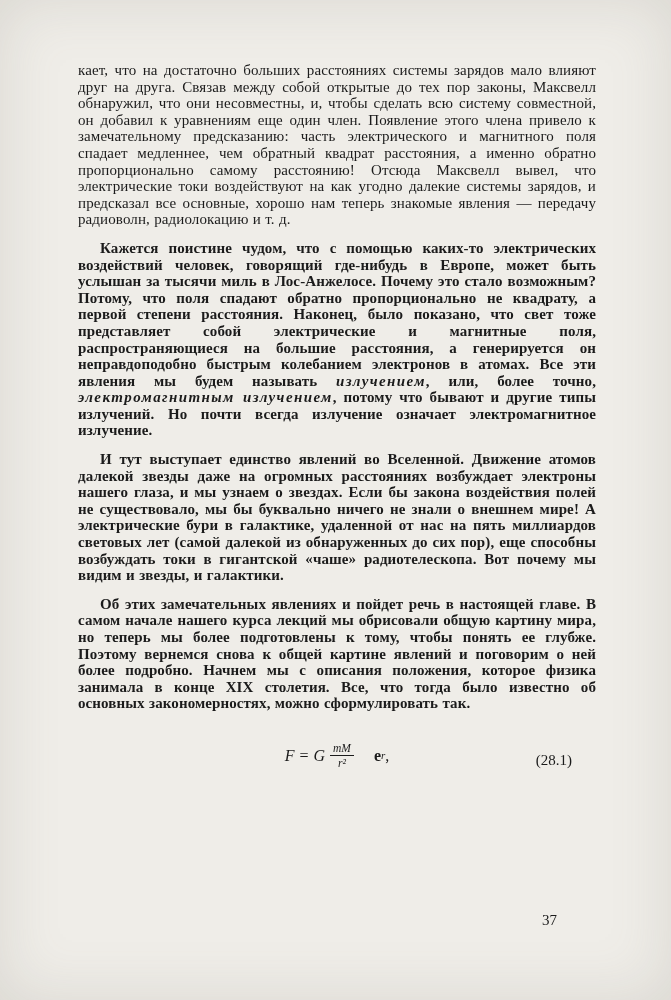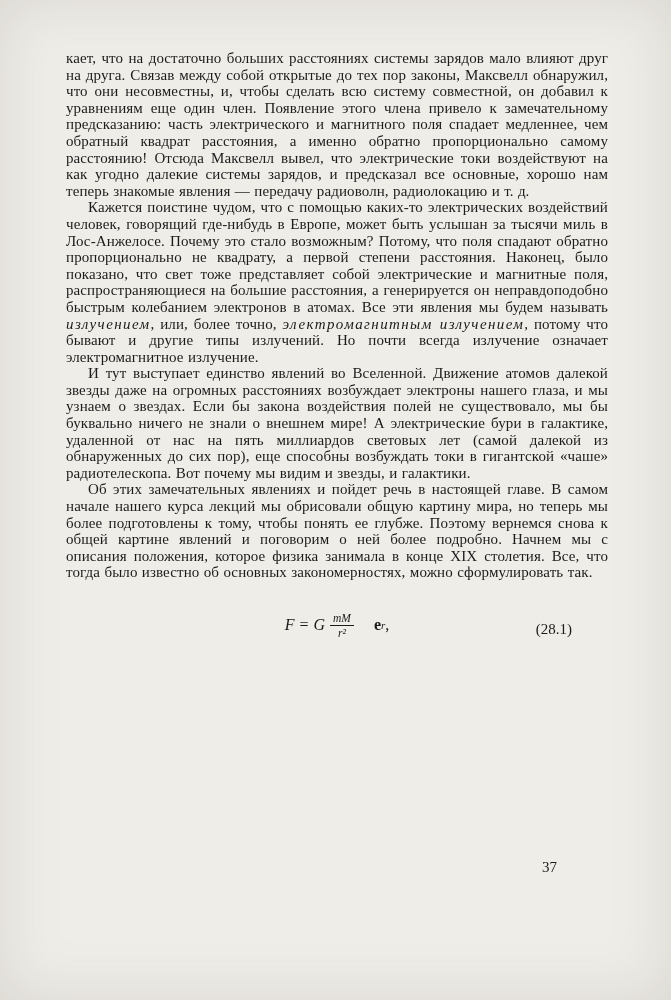--- a/index.html
+++ b/index.html
@@ -20,29 +20,30 @@
     inset: 0;
     box-shadow: inset 0 0 60px rgba(120,115,105,0.18);
   }
   .text-block {
     position: absolute;
     left: 66px;
     top: 50px;
     width: 542px;
   }
   .text-block p {
-    margin: 0;
+    margin: 12px;
     text-align: justify;
     font-size: 15px;
     line-height: 16.6px;
     letter-spacing: 0.1px;
     word-spacing: 0.5px;
   }
   .text-block p.indent {
     text-indent: 22px;
+    font-weight: bold;
   }
   .em {
     font-style: italic;
     letter-spacing: 1.4px;
   }
   .math {
     font-style: italic;
   }
   .equation-row {
     position: relative;
@@ -83,21 +84,21 @@
   }
   .eq-label {
     position: absolute;
     right: 36px;
     top: 4px;
     line-height: 40px;
     font-size: 15px;
   }
   .page-number {
     position: absolute;
-    top: 859px;
+    top: 912px;
     right: 114px;
     font-size: 15px;
   }
 </style>
 </head>
 <body>
 
 <div class="scan-page">
   <div class="text-block">
     <div>

